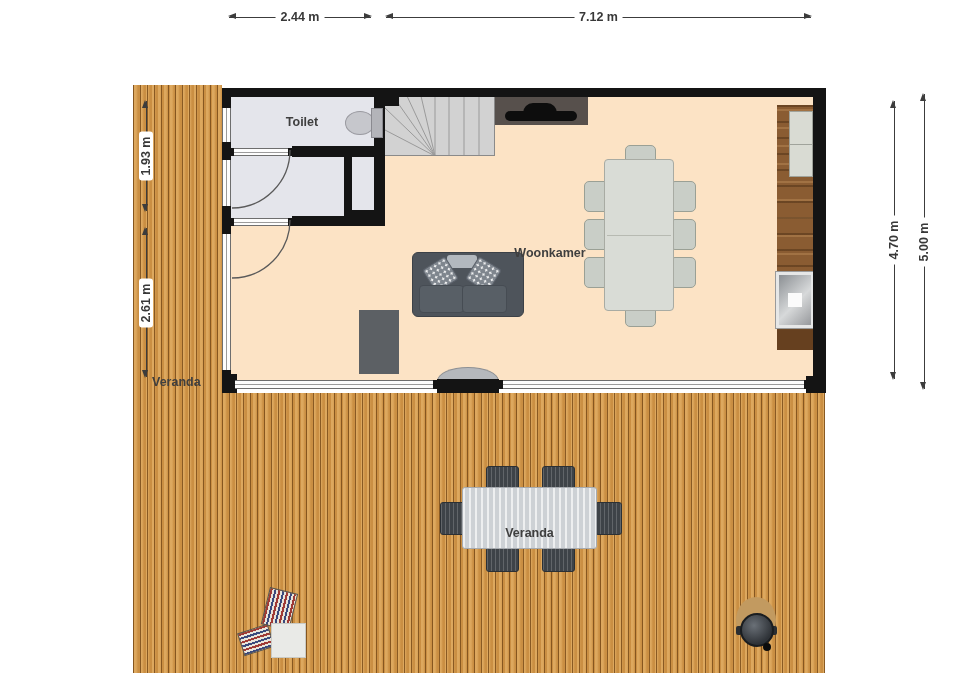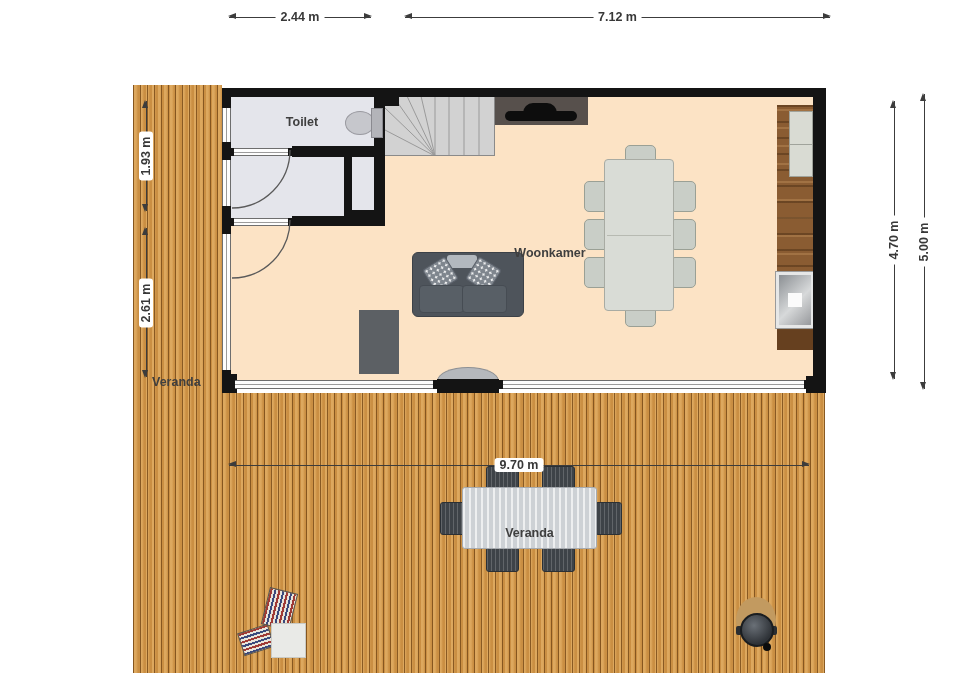--- a/index.html
+++ b/index.html
@@ -175,32 +175,26 @@
   <div class="room-label" style="left:230px;top:115px;width:144px">Toilet</div>
   <div class="room-label" style="left:480px;top:246px;width:140px">Woonkamer</div>
   <div class="room-label" style="left:152px;top:375px;width:auto;font-weight:600">Veranda</div>
 
   <div class="dim dim-h" style="left:228px;top:10px;width:144px">
     <i class="ln"></i>
       <i class="al"></i>
       <i class="ar"></i>
     <span class="lbl">2.44 m</span>
   </div>
-  <div class="dim dim-h" style="left:404px;top:10px;width:427px">
+  <div class="dim dim-h" style="left:385px;top:10px;width:427px">
     <i class="ln"></i>
       <i class="al"></i>
       <i class="ar"></i>
     <span class="lbl">7.12 m</span>
   </div>
-  <div class="dim dim-h" style="left:228px;top:458px;width:582px">
-    <i class="ln"></i>
-      <i class="al"></i>
-      <i class="ar"></i>
-    <span class="lbl">9.70 m</span>
-  </div>
   <div class="dim dim-v" style="left:139px;top:100px;height:112px">
     <i class="ln"></i>
       <i class="au"></i>
       <i class="ad"></i>
     <span class="lbl">1.93 m</span>
   </div>
   <div class="dim dim-v" style="left:139px;top:227px;height:151px">
     <i class="ln"></i>
       <i class="au"></i>
       <i class="ad"></i>

